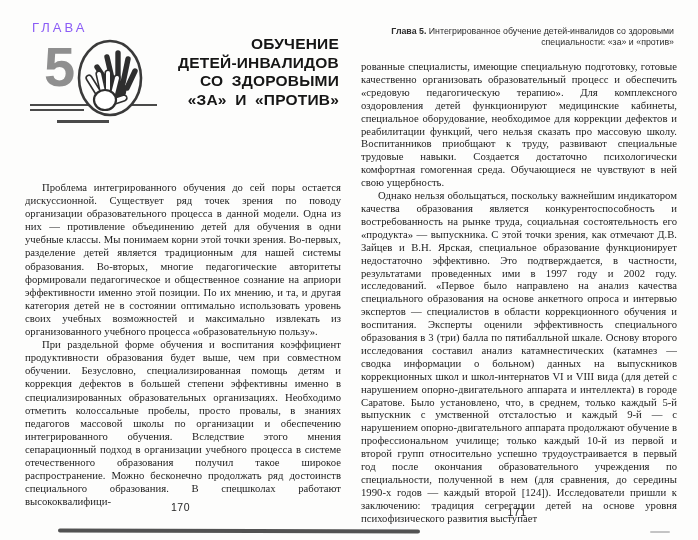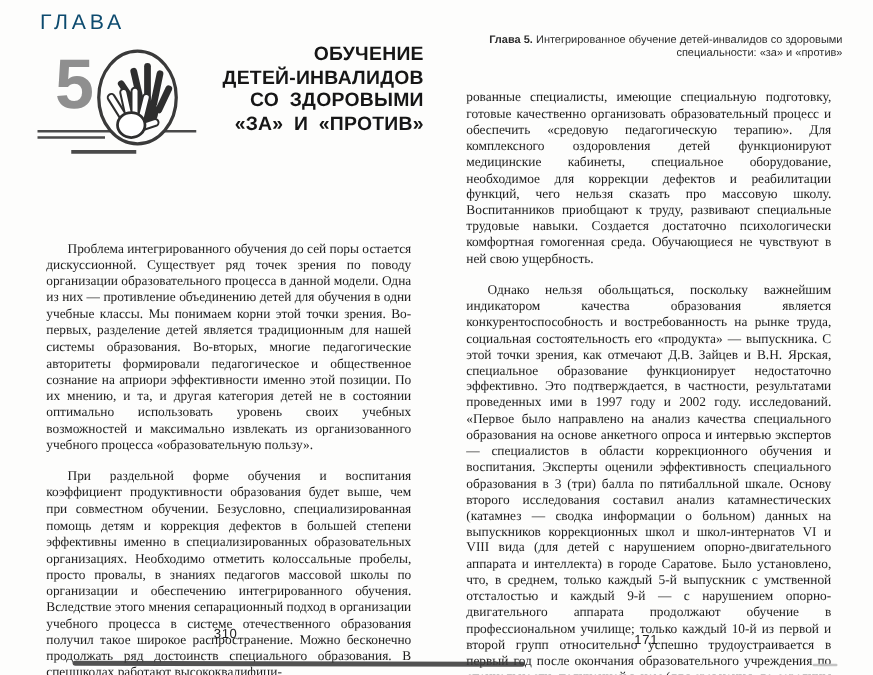--- a/index.html
+++ b/index.html
@@ -9,23 +9,23 @@
     font-family:"Liberation Serif", serif;
     position:relative;
   }
   .spread{position:absolute;inset:0;background:#fdfdfc;}
   .page{position:absolute;top:0;height:540px;background:transparent;}
   .page-left{left:20px;width:321px;}
   .page-right{left:356px;width:322px;}
 
   
   .chapter-label{
-    position:absolute;left:12px;top:8px;
+    position:absolute;left:12px;top:20px;
     font-family:"Liberation Sans", sans-serif;
-    font-size:17px;letter-spacing:3px;color:#0c4a6e;font-weight:400;
+    font-size:13px;letter-spacing:3px;color:#8b5cf6;font-weight:400;
   }
   .chapter-number{
     position:absolute;left:24px;top:38px;
     font-family:"Liberation Sans", sans-serif;
     font-size:56px;line-height:58px;font-weight:700;color:#8f8f8f;
   }
   .emblem-svg{position:absolute;left:56px;top:38px;z-index:2;}
   .emblem-rule{position:absolute;background:#4a4a4a;z-index:1;}
   .rule-a{left:10px;top:104px;width:127px;height:2px;}
   .rule-b{left:10px;top:109px;width:54px;height:2px;}
@@ -40,21 +40,21 @@
   }
 
   
   .bodytext{
     position:absolute;left:5px;width:316px;
     font-size:10.7px;line-height:13.1px;color:#1d1d1d;
     text-align:justify;
   }
   .page-left .bodytext{top:181px;}
   .page-right .bodytext{top:60px;line-height:12.9px;}
-  .bodytext p{margin:12px;text-indent:17px;}
+  .bodytext p{margin:0;text-indent:17px;}
   .bodytext p.no-indent{text-indent:0;}
 
   
   .running-header{
     position:absolute;right:4px;top:26px;width:300px;
     font-family:"Liberation Sans", sans-serif;
     font-size:8.8px;line-height:11px;color:#2c2c2c;text-align:right;
   }
   .running-header b{font-weight:700;}
 
@@ -127,21 +127,21 @@
       <div>ДЕТЕЙ-ИНВАЛИДОВ</div>
       <div>СО ЗДОРОВЫМИ</div>
       <div>«ЗА» И «ПРОТИВ»</div>
     </div>
 
     <div class="bodytext">
       <p>Проблема интегрированного обучения до сей поры остается дискуссионной. Существует ряд точек зрения по поводу организации образовательного процесса в данной модели. Одна из них — противление объединению детей для обучения в одни учебные классы. Мы понимаем корни этой точки зрения. Во-первых, разделение детей является традиционным для нашей системы образования. Во-вторых, многие педагогические авторитеты формировали педагогическое и общественное сознание на априори эффективности именно этой позиции. По их мнению, и та, и другая категория детей не в состоянии оптимально использовать уровень своих учебных возможностей и максимально извлекать из организованного учебного процесса «образовательную пользу».</p>
       <p>При раздельной форме обучения и воспитания коэффициент продуктивности образования будет выше, чем при совместном обучении. Безусловно, специализированная помощь детям и коррекция дефектов в большей степени эффективны именно в специализированных образовательных организациях. Необходимо отметить колоссальные пробелы, просто провалы, в знаниях педагогов массовой школы по организации и обеспечению интегрированного обучения. Вследствие этого мнения сепарационный подход в организации учебного процесса в системе отечественного образования получил такое широкое распространение. Можно бесконечно продолжать ряд достоинств специального образования. В спецшколах работают высококвалифици-</p>
     </div>
 
-    <div class="page-number">310</div>
+    <div class="page-number">170</div>
   </div>
 
   <div class="page page-right">
 
     <div class="running-header"><b>Глава 5.</b><span> Интегрированное обучение детей-инвалидов со здоровыми специальности: «за» и «против»</span></div>
 
     <div class="bodytext">
       <p class="no-indent">рованные специалисты, имеющие специальную подготовку, готовые качественно организовать образовательный процесс и обеспечить «средовую педагогическую терапию». Для комплексного оздоровления детей функционируют медицинские кабинеты, специальное оборудование, необходимое для коррекции дефектов и реабилитации функций, чего нельзя сказать про массовую школу. Воспитанников приобщают к труду, развивают специальные трудовые навыки. Создается достаточно психологически комфортная гомогенная среда. Обучающиеся не чувствуют в ней свою ущербность.</p>
       <p>Однако нельзя обольщаться, поскольку важнейшим индикатором качества образования является конкурентоспособность и востребованность на рынке труда, социальная состоятельность его «продукта» — выпускника. С этой точки зрения, как отмечают Д.В. Зайцев и В.Н. Ярская, специальное образование функционирует недостаточно эффективно. Это подтверждается, в частности, результатами проведенных ими в 1997 году и 2002 году. исследований. «Первое было направлено на анализ качества специального образования на основе анкетного опроса и интервью экспертов — специалистов в области коррекционного обучения и воспитания. Эксперты оценили эффективность специального образования в 3 (три) балла по пятибалльной шкале. Основу второго исследования составил анализ катамнестических (катамнез — сводка информации о больном) данных на выпускников коррекционных школ и школ-интернатов VI и VIII вида (для детей с нарушением опорно-двигательного аппарата и интеллекта) в городе Саратове. Было установлено, что, в среднем, только каждый 5-й выпускник с умственной отсталостью и каждый 9-й — с нарушением опорно-двигательного аппарата продолжают обучение в профессиональном училище; только каждый 10-й из первой и второй групп относительно успешно трудоустраивается в первый год после окончания образовательного учреждения по специальности, полученной в нем (для сравнения, до середины 1990-х годов — каждый второй [124]). Исследователи пришли к заключению: традиция сегрегации детей на основе уровня психофизического развития выступает</p>
     </div>

